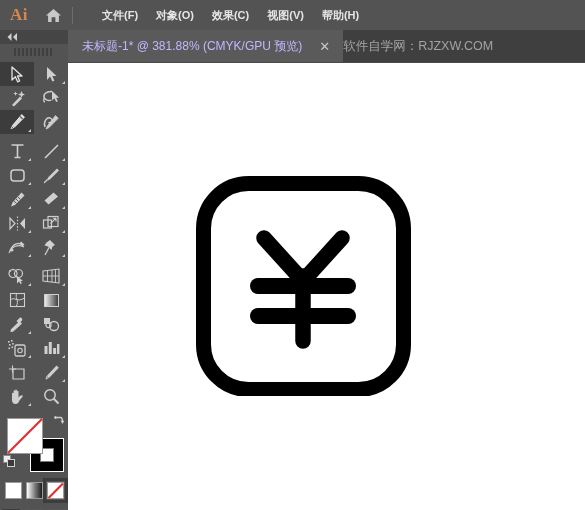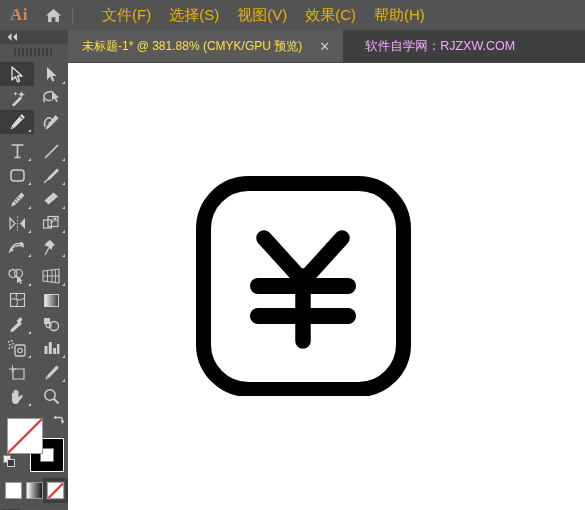--- a/index.html
+++ b/index.html
@@ -21,39 +21,39 @@
     color:#d4884f;font-size:17px;font-weight:bold;letter-spacing:.5px;
     font-family:"Liberation Serif","DejaVu Serif",serif;
   }
   #home-btn{
     width:30px;height:30px;display:flex;align-items:center;justify-content:center;
   }
   .home-glyph{display:block;}
   #menu-div{width:1px;height:17px;background:#6d6d6d;margin:0 6px 0 4px;}
   #menu-items{display:flex;align-items:center;margin-left:14px;}
   .menu-item{
-    color:#eab308;font-size:15px;padding:3px 9px;white-space:nowrap;line-height:16px;
+    color:#e5e5e5;font-size:11px;padding:3px 9px;white-space:nowrap;line-height:16px;font-weight:bold;
   }
 
   
   #tabbar{
     position:absolute;left:68px;top:30px;width:517px;height:32px;
     background:#3f3f3f;display:flex;align-items:flex-end;
   }
   #tab-active{
     height:32px;background:#5a5a5a;display:flex;align-items:center;
     padding:0 10px 0 14px;box-sizing:border-box;
   }
-  #tab-title{color:#fde047;font-size:12px;white-space:nowrap;}
+  #tab-title{color:#c4b5fd;font-size:12px;white-space:nowrap;}
   #tab-close{
     color:#c8c8c8;font-size:13px;margin-left:14px;line-height:13px;
     padding:0 3px;font-family:"DejaVu Sans",sans-serif;
   }
   #watermark{
-    color:#f0abfc;font-size:12.5px;white-space:nowrap;margin-left:22px;
+    color:#a3a3a3;font-size:12.5px;white-space:nowrap;
     align-self:center;
   }
 
   
   #canvas-area{
     position:absolute;left:68px;top:62px;width:517px;height:448px;
     background:#ffffff;overflow:hidden;
   }
   #canvas-topline{position:absolute;left:0;top:0;width:100%;height:1px;background:#4a4a4a;}
   #artwork{position:absolute;left:128px;top:114px;}
@@ -139,23 +139,23 @@
   <div id="menubar">
     <div id="ai-logo">Ai</div>
     <div id="home-btn">
       <svg class="home-glyph" width="17" height="15" viewBox="0 0 17 15" aria-hidden="true">
         <path d="M8.5 1 L16 7.4 L13.9 7.4 L13.9 14 L10.4 14 L10.4 9.3 L6.6 9.3 L6.6 14 L3.1 14 L3.1 7.4 L1 7.4 Z" fill="#c9c9c9"></path>
       </svg>
     </div>
     <div id="menu-div"></div>
     <div id="menu-items">
       <div class="menu-item">文件(F)</div>
-      <div class="menu-item">选择(S)</div>
+      <div class="menu-item">对象(O)</div>
+      <div class="menu-item">效果(C)</div>
       <div class="menu-item">视图(V)</div>
-      <div class="menu-item">效果(C)</div>
       <div class="menu-item">帮助(H)</div>
     </div>
   </div>
 
   <div id="tabbar">
     <div id="tab-active">
       <span id="tab-title">未标题-1* @ 381.88% (CMYK/GPU 预览)</span>
       <span id="tab-close">✕</span>
     </div>
     <div id="watermark">软件自学网：RJZXW.COM</div>

